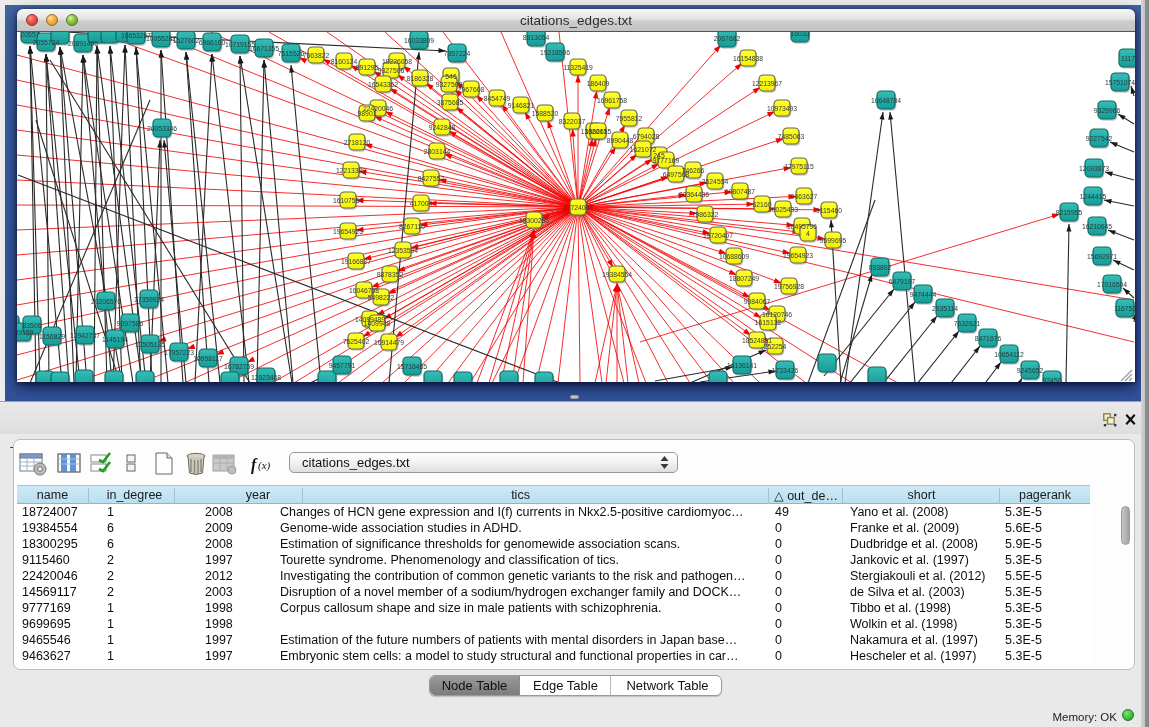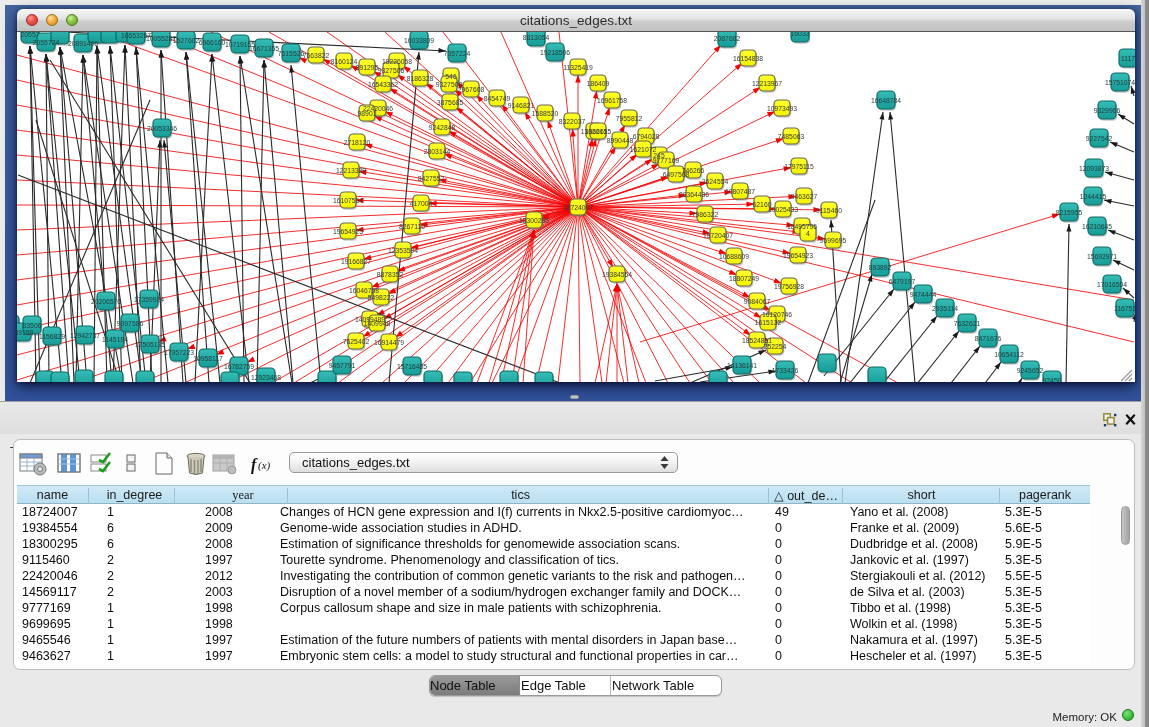--- a/index.html
+++ b/index.html
@@ -57,21 +57,21 @@
 .c4 { left:758px; width:70px; }
 .c5 { left:833px; width:150px; }
 .c6 { left:988px; width:85px; }
 #vscroll { position:absolute; left:1107px; top:66px; width:9px; height:39px;
   border-radius:5px; background:linear-gradient(90deg,#c6c6c6,#a2a2a2);
   border:1px solid #9a9a9a; }
 #tabs { position:absolute; left:429px; top:273px; width:293px; height:21px;
   border:1px solid #9a9a9a; border-radius:6px; background:#fff;
   font-size:13px; overflow:hidden;
   box-shadow:0 1px 1px rgba(0,0,0,0.18); }
-#tabs div { position:absolute; top:0; height:21px; 
+#tabs div { position:absolute; top:0; height:21px; text-align:center;
   line-height:20px; color:#111; }
 #seg1 { left:0; width:90px; color:#f4f4f4;
   background:linear-gradient(180deg,#9a9a9a,#787878);
   border-right:1px solid #8a8a8a; }
 #seg2 { left:91px; width:90px; border-right:1px solid #b9b9b9; }
 #seg3 { left:182px; width:111px; }
 #mem { position:absolute; right:24px; top:309px; font-size:11.5px; color:#222; }
 #memdot { position:absolute; right:7px; top:307px; width:12px; height:12px;
   border-radius:50%; background:radial-gradient(circle at 38% 32%, #7ee07a, #35c036 60%, #27a12a);
   border:1px solid #2a6d2a; }
@@ -970,21 +970,21 @@
         <text x="2" y="19" font-family="Liberation Serif, serif" font-style="italic" font-weight="bold" font-size="16" fill="#111">f</text>
         <text x="9" y="18" font-family="Liberation Serif, serif" font-style="italic" font-size="11" fill="#111">(x)</text>
       </svg>
     <div id="combo">citations_edges.txt<svg class="arr2" width="9" height="13" viewBox="0 0 9 13">
           <polygon points="4.5,0 8.5,5 0.5,5" fill="#3a3a3a"></polygon>
           <polygon points="4.5,13 8.5,8 0.5,8" fill="#3a3a3a"></polygon>
         </svg></div>
     <div id="thead">
       <span style="left:0;width:72px;">name</span>
       <span style="left:78px;width:80px;">in_degree</span>
-      <span style="left:182px;width:89px;font-family:Liberation Serif, serif;">year</span>
+      <span style="left:197px;width:89px;">year</span>
       <span style="left:256px;width:496px;">tics</span>
       <span style="left:753px;width:73px;">△ out_de…</span>
       <span style="left:827px;width:156px;">short</span>
       <span style="left:984px;width:88px;border-right:none;">pagerank</span>
     </div>
     <div id="tbody">
 <div class="trow" style="top:0px">
           <span class="c0">18724007</span>
           <span class="c1">1</span>
           <span class="c2">2008</span>

